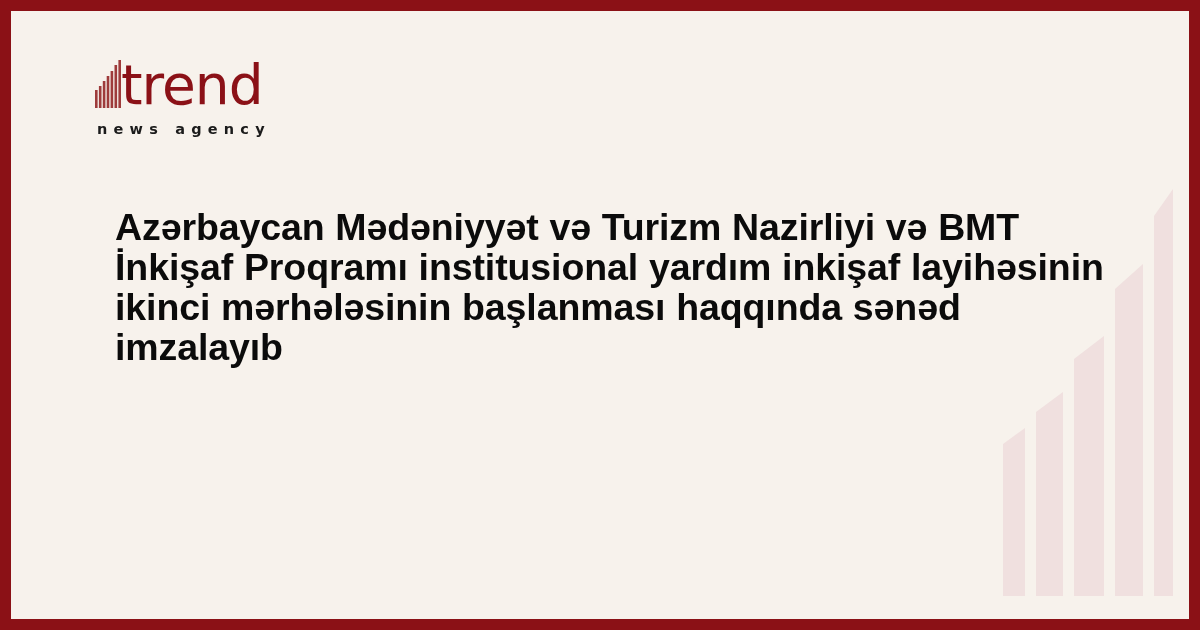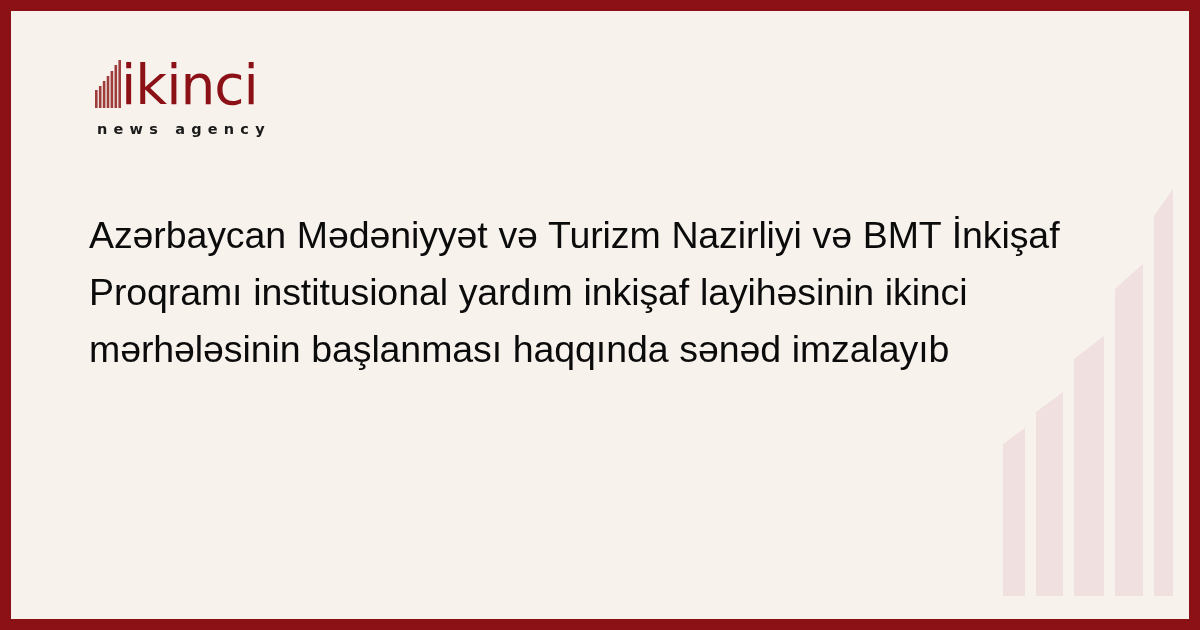--- a/index.html
+++ b/index.html
@@ -81,28 +81,28 @@
     font-size: 14.5px;
     font-weight: 700;
     letter-spacing: 6.2px;
     color: #1b1b1b;
     white-space: nowrap;
   }
 
   
   .headline {
     position: absolute;
-    left: 78px;
+    left: 104px;
     top: 196px;
     width: 990px;
     margin: 0;
     font-family: "Liberation Sans", sans-serif;
     font-size: 37.5px;
-    line-height: 57px;
-    font-weight: 400;
+    line-height: 40px;
+    font-weight: 700;
     color: #0b0b0b;
     letter-spacing: -0.1px;
     word-spacing: 0.5px;
   }
 </style>
 </head>
 <body>
 
 <div class="card">
   <div class="canvas">
@@ -127,21 +127,21 @@
               <rect x="0" y="30" width="2.6" height="18"></rect>
               <rect x="3.9" y="26" width="2.6" height="22"></rect>
               <rect x="7.8" y="21" width="2.6" height="27"></rect>
               <rect x="11.7" y="16" width="2.6" height="32"></rect>
               <rect x="15.6" y="11" width="2.6" height="37"></rect>
               <rect x="19.5" y="5" width="2.6" height="43"></rect>
               <rect x="23.4" y="0" width="2.6" height="48"></rect>
             </g>
           </svg>
         </span>
-        <span class="logo-word">ikinci</span>
+        <span class="logo-word">trend</span>
       </div>
       <div class="logo-sub">news agency</div>
     </div>
 
     <h1 class="headline">Azərbaycan Mədəniyyət və Turizm Nazirliyi və BMT İnkişaf Proqramı institusional yardım inkişaf layihəsinin ikinci mərhələsinin başlanması haqqında sənəd imzalayıb</h1>
 
   </div>
 </div>
 
 </body></html>

